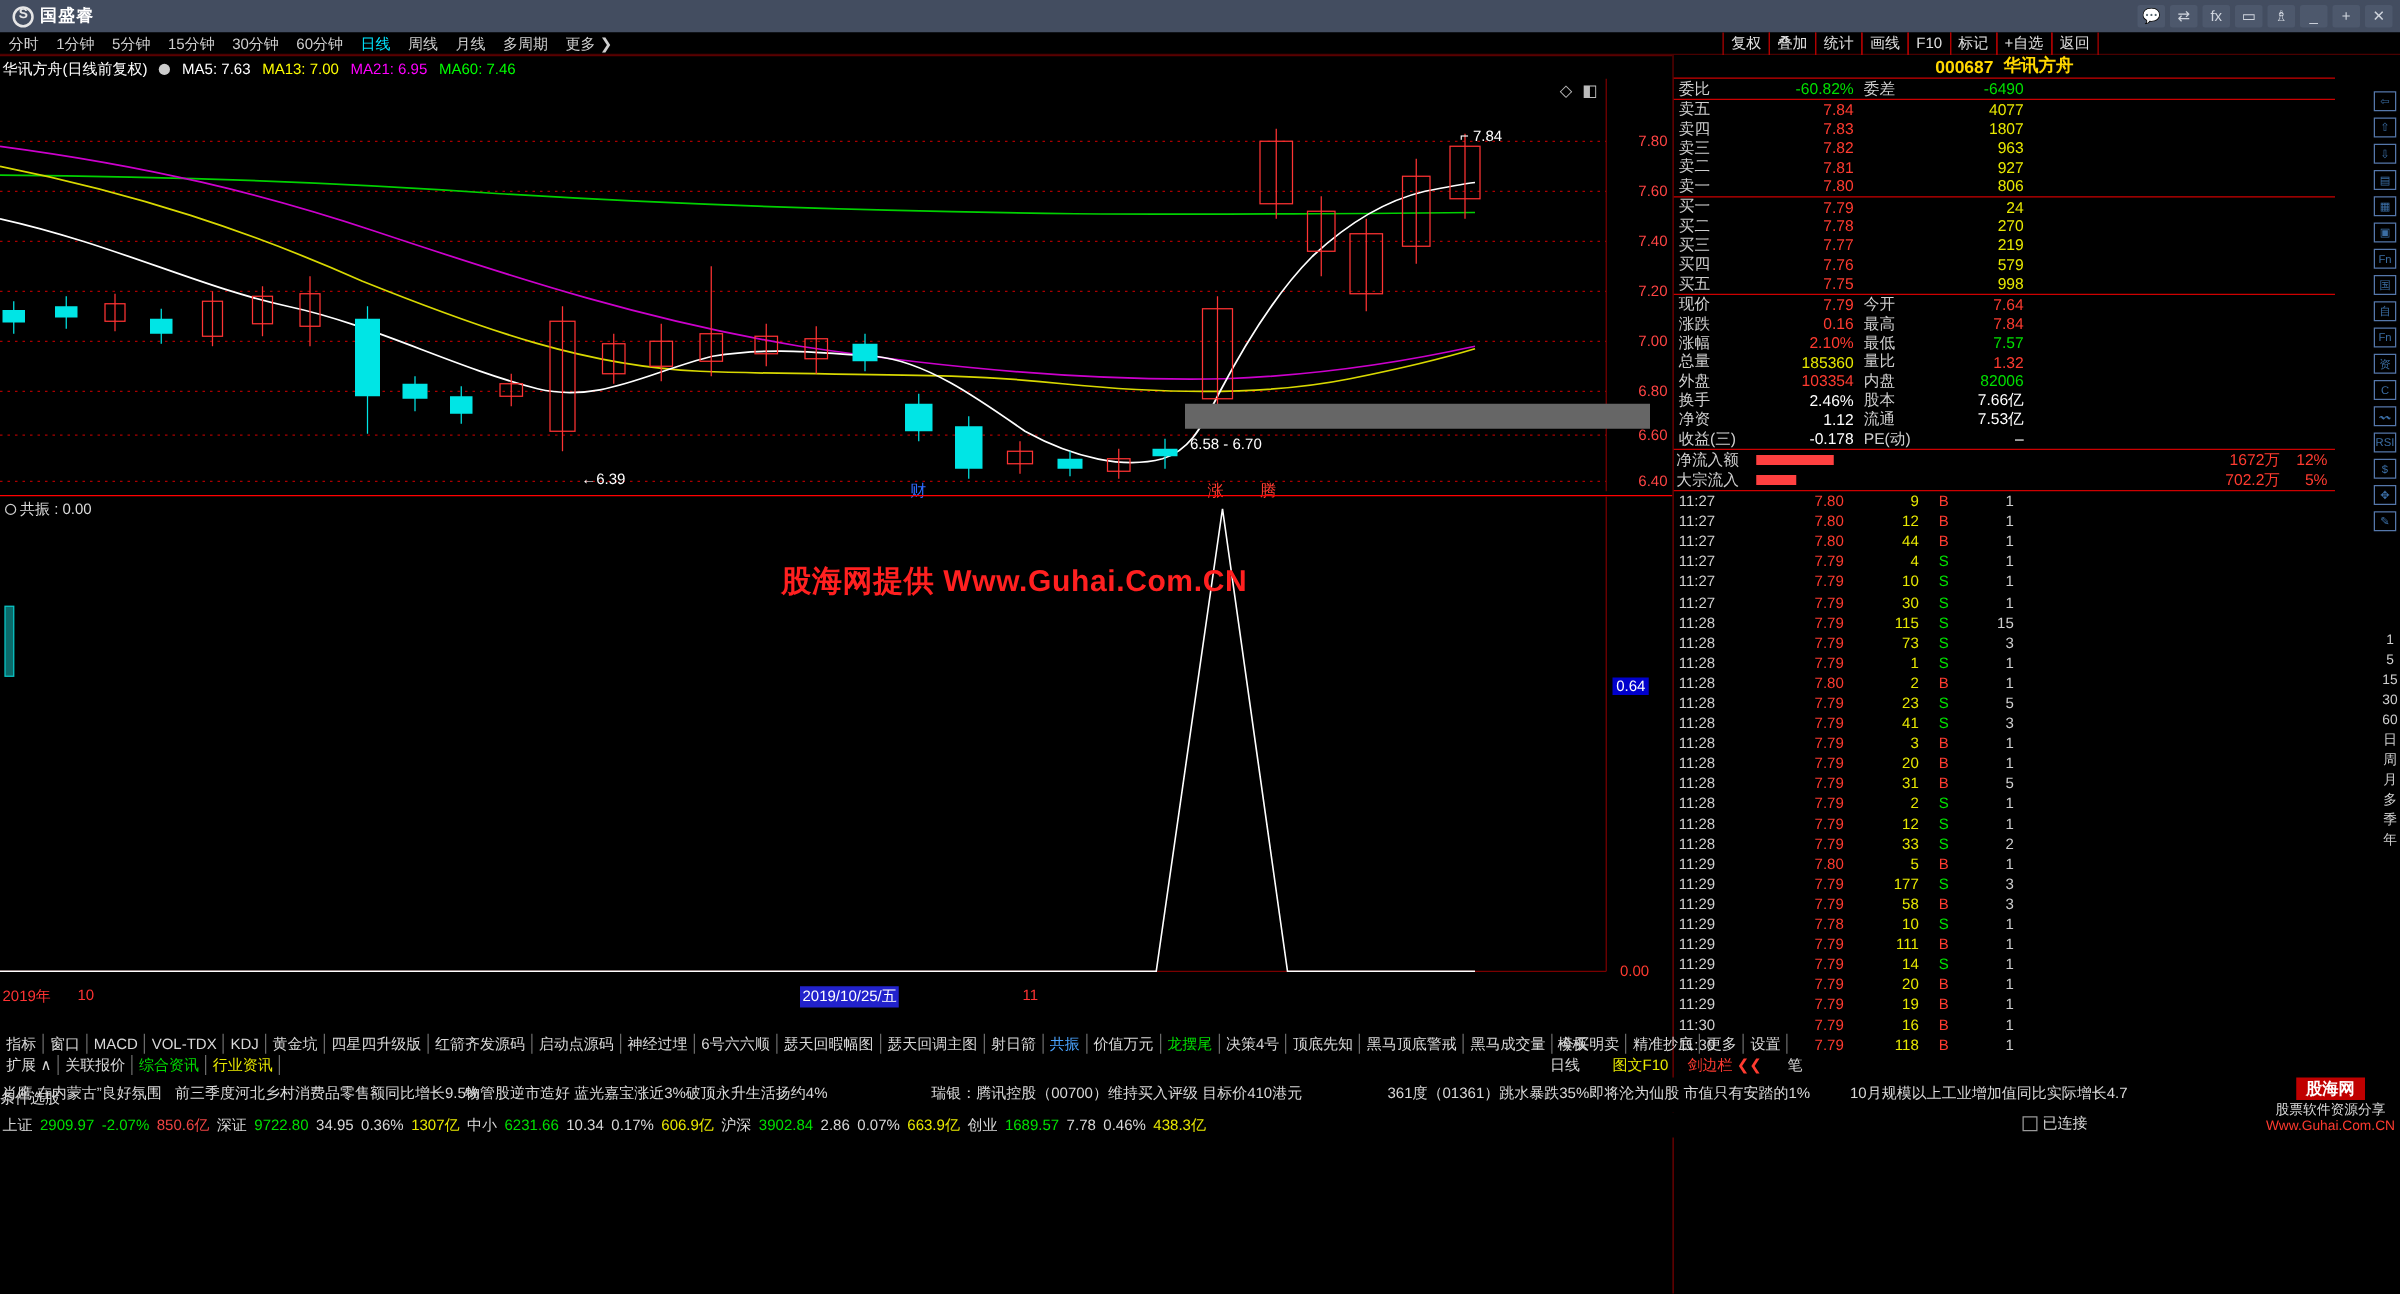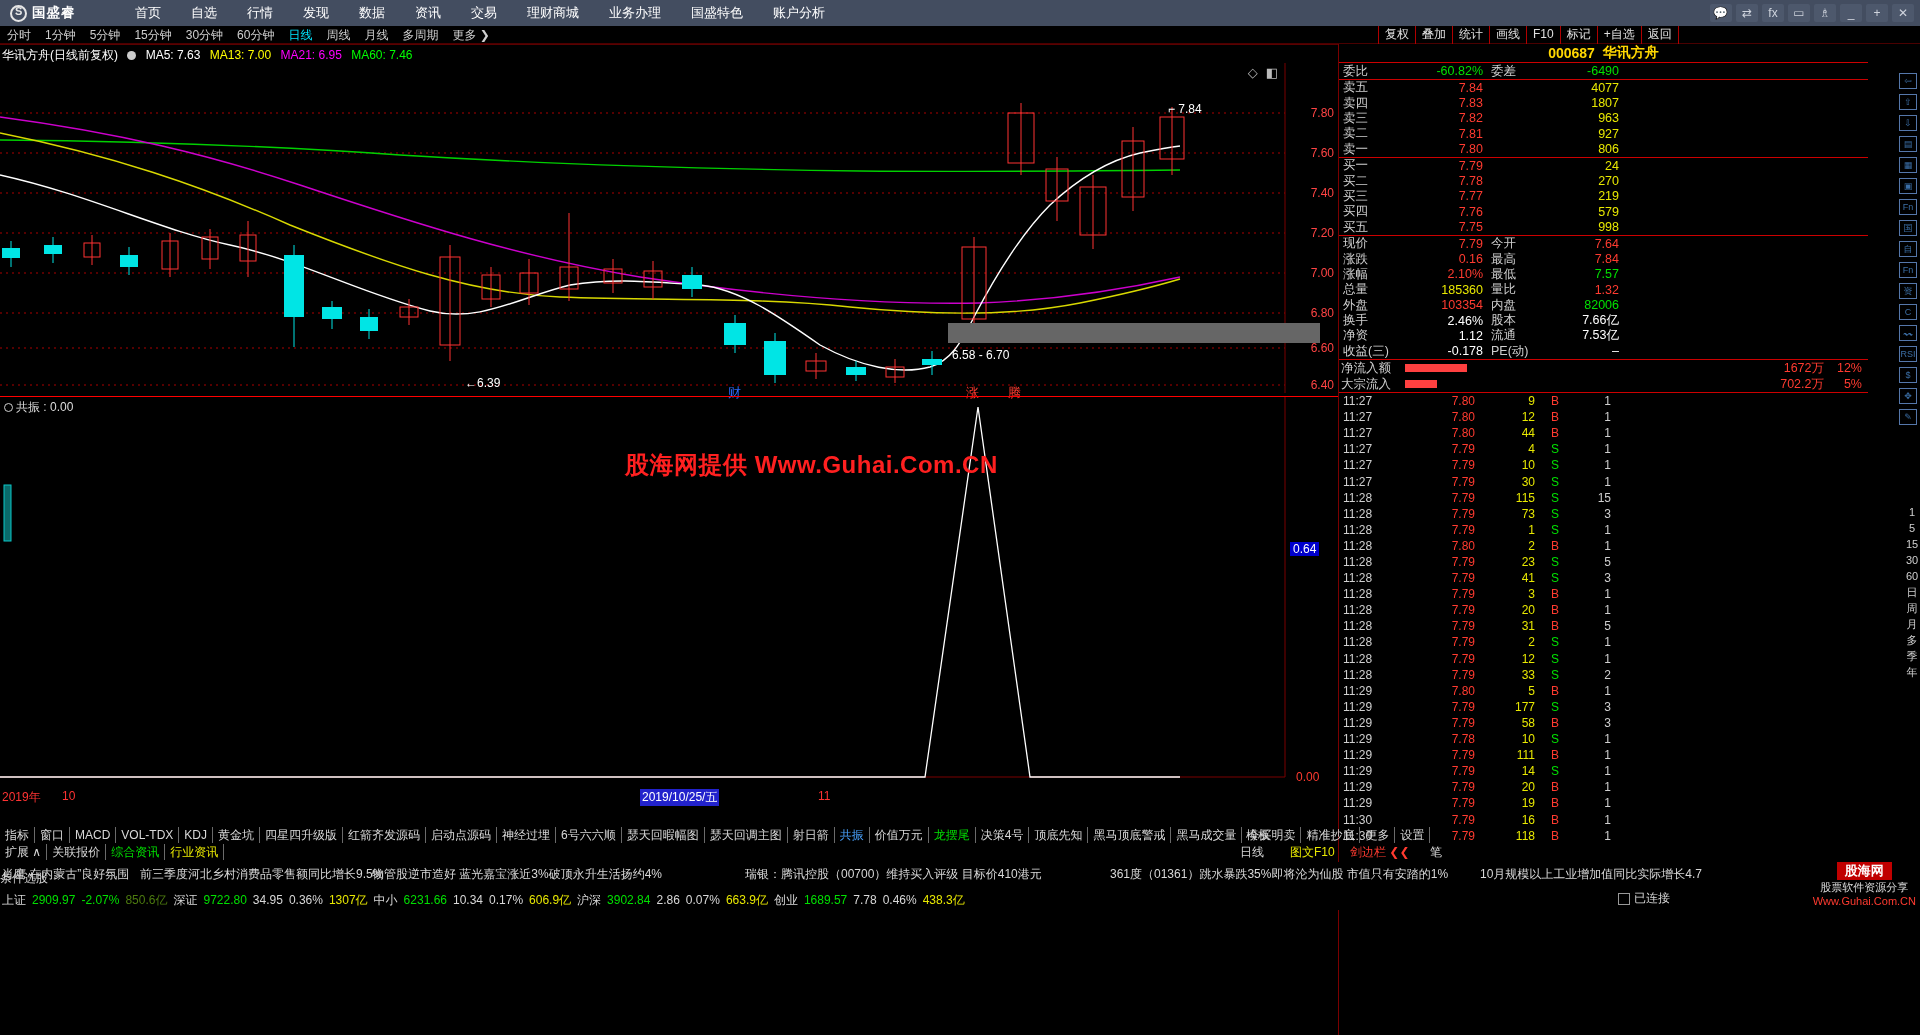--- a/index.html
+++ b/index.html
@@ -132,33 +132,20 @@
   .bi { display:inline-block; width:12px; height:12px; border:1px solid #999; vertical-align:-2px;}
 </style>
 </head>
 <body>
 
 <div id="topnav">
   <div id="brand">
     <div class="logo"></div>
     <div class="btxt">国盛睿</div>
   </div>
-  <div id="navitems">
-      <div class="ni">首页</div>
-      <div class="ni">自选</div>
-      <div class="ni">行情</div>
-      <div class="ni">发现</div>
-      <div class="ni">数据</div>
-      <div class="ni">资讯</div>
-      <div class="ni">交易</div>
-      <div class="ni">理财商城</div>
-      <div class="ni">业务办理</div>
-      <div class="ni">国盛特色</div>
-      <div class="ni">账户分析</div>
-    </div>
   <div id="winbtns">
       <div class="wb">💬</div>
       <div class="wb">⇄</div>
       <div class="wb">fx</div>
       <div class="wb">▭</div>
       <div class="wb">♗</div>
       <div class="wb">_</div>
       <div class="wb">+</div>
       <div class="wb">✕</div>
     </div>
@@ -808,21 +795,21 @@
     </div>
 
   <div id="condbox">
       <div>条件选股</div>
     </div>
 
   <div id="idxbar">
       <span style="color: rgb(216, 216, 216);">上证</span>
       <span style="color: rgb(0, 224, 0);">2909.97</span>
       <span style="color: rgb(0, 224, 0);">-2.07%</span>
-      <span style="color: #4d7c0f;">850.6亿</span>
+      <span style="color: #ef4444;">850.6亿</span>
       <span style="color: rgb(216, 216, 216);">深证</span>
       <span style="color: rgb(0, 224, 0);">9722.80</span>
       <span style="color: rgb(216, 216, 216);">34.95</span>
       <span style="color: rgb(216, 216, 216);">0.36%</span>
       <span style="color: rgb(232, 232, 0);">1307亿</span>
       <span style="color: rgb(216, 216, 216);">中小</span>
       <span style="color: rgb(0, 224, 0);">6231.66</span>
       <span style="color: rgb(216, 216, 216);">10.34</span>
       <span style="color: rgb(216, 216, 216);">0.17%</span>
       <span style="color: rgb(232, 232, 0);">606.9亿</span>

